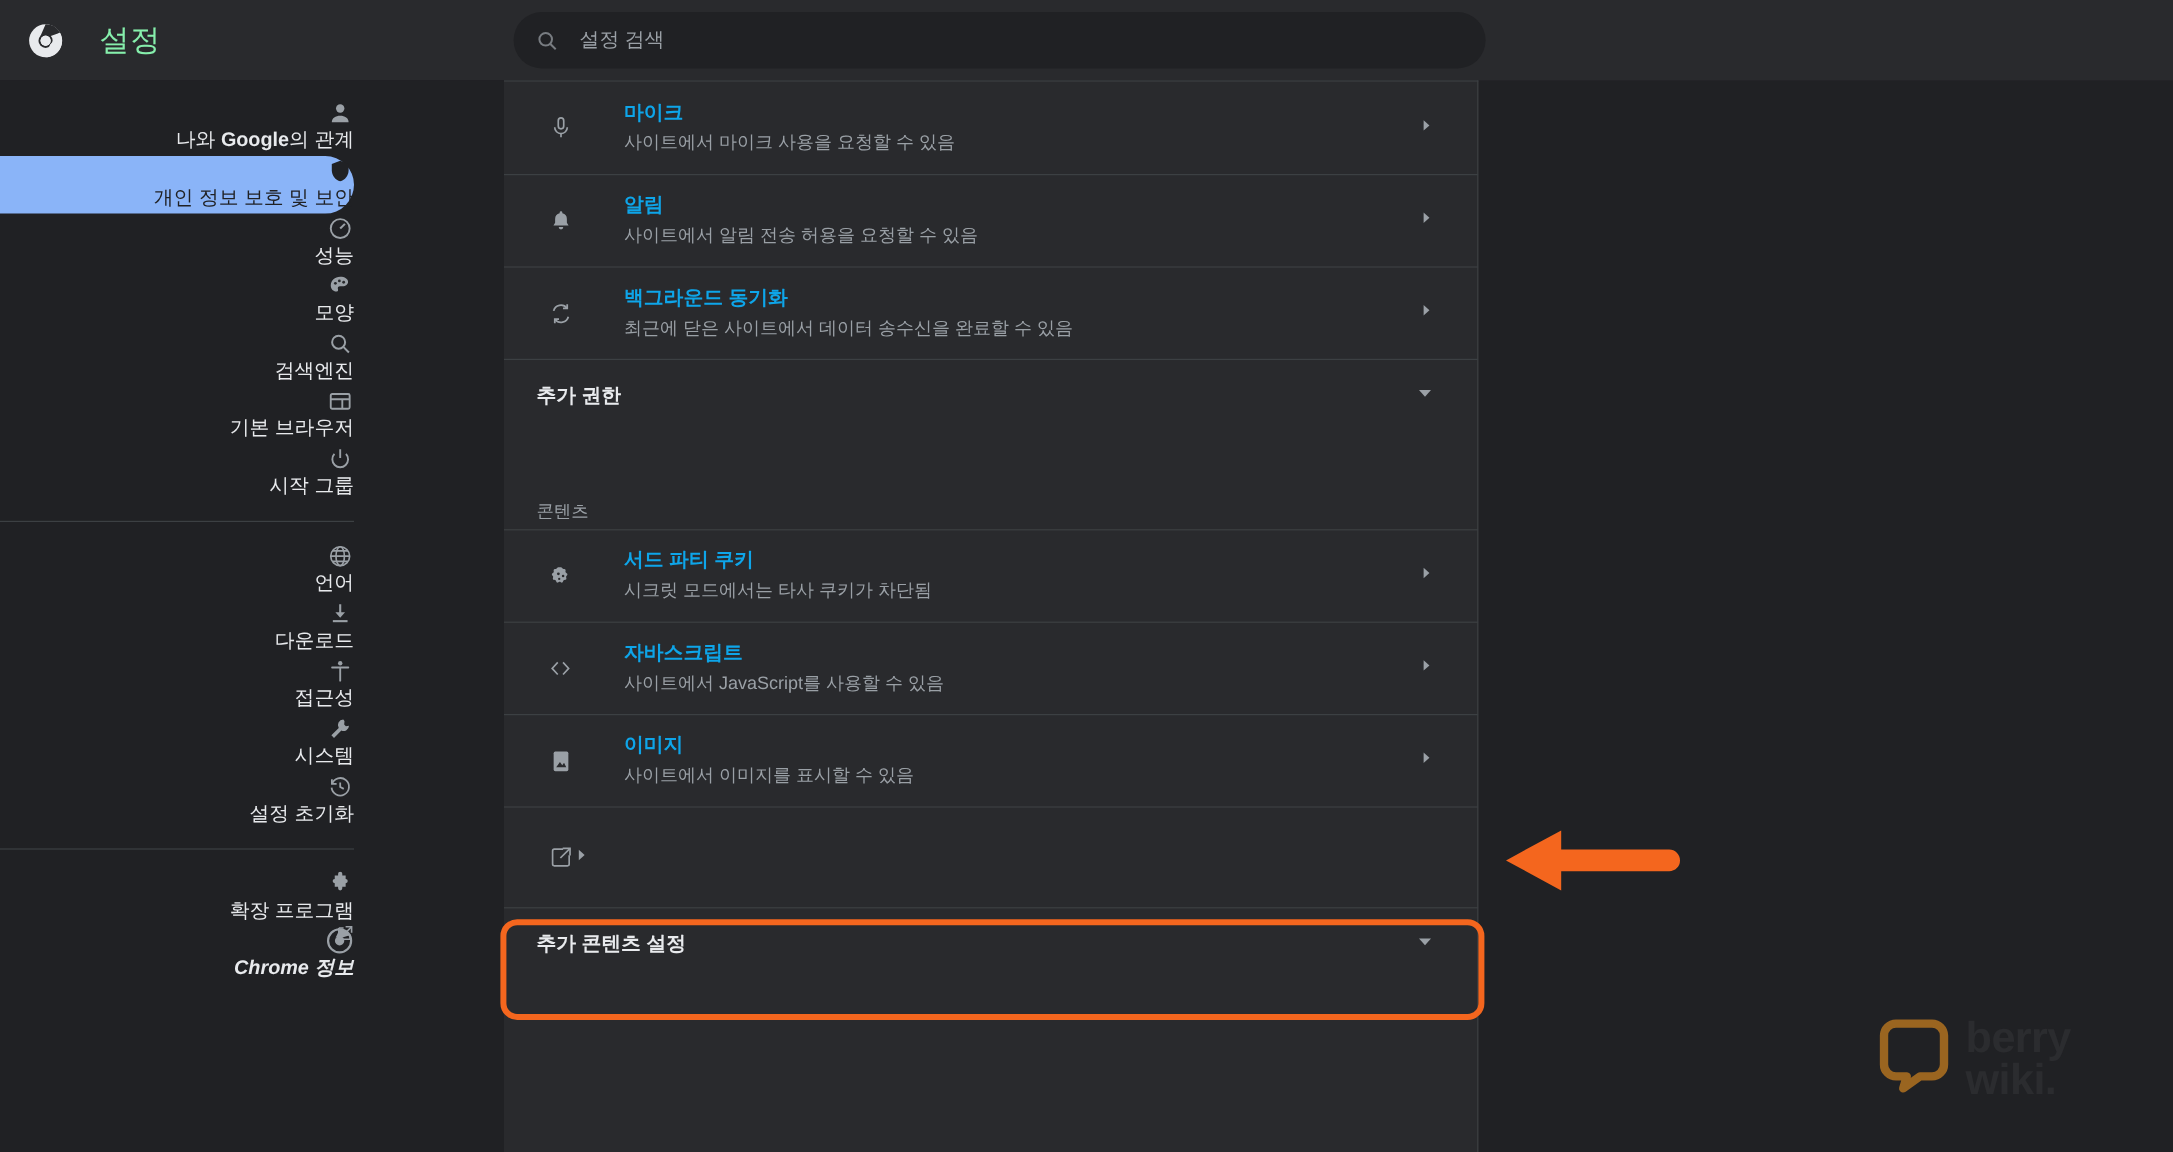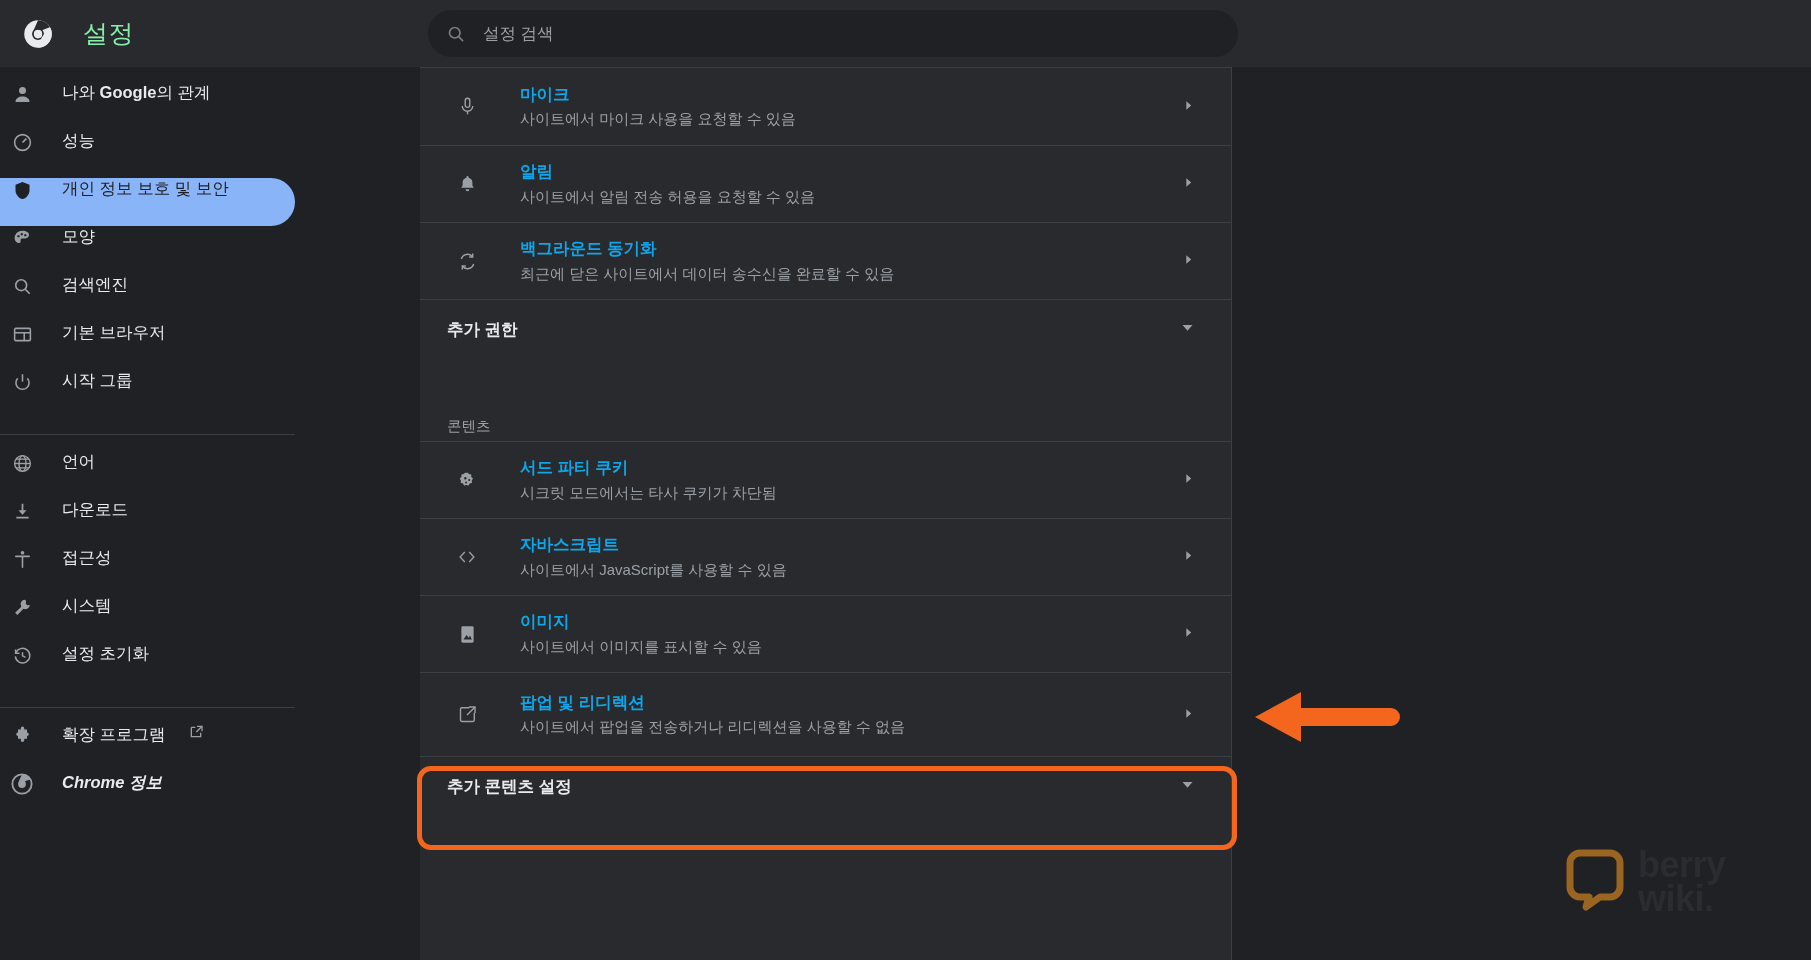--- a/index.html
+++ b/index.html
@@ -36,24 +36,25 @@
     width: 100%;
   }
   .search-input::placeholder { color: #9aa0a6; }
 
   
   .sidebar {
     position: absolute; left: 0; top: 67px; width: 420px; height: 893px;
     background: #202124; padding-top: 15px;
   }
   .nav-item {
-    display: flex; align-items: flex-start; height: 48px;
-    padding-left: 10px; margin-right: 125px;
+    display: flex; align-items: flex-end; height: 48px;
+    padding-left: 25px; margin-right: 125px;
     border-radius: 0 24px 24px 0; cursor: pointer;
     color: #e8eaed;
+    flex-direction: column;
   }
   .nav-item + .nav-item { margin-top: 0px; }
   .nav-icon {
     width: 24px; height: 24px; flex: 0 0 auto;
     display: flex; align-items: center; justify-content: center;
     color: #9aa0a6;
   }
   .nav-icon svg { display: block; }
   .nav-label {
     margin-left: 28px; font-size: 16.5px; white-space: nowrap; color: #e8eaed;
@@ -173,37 +174,37 @@
       <span class="nav-icon">
         <svg viewBox="0 0 24 24" width="21" height="21" fill="currentColor">
           <circle cx="12" cy="7.3" r="4"></circle>
             <path d="M4 20.5c0-4.2 3.6-6.3 8-6.3s8 2.1 8 6.3z"></path>
         </svg>
       </span>
       <span class="nav-label">나와 <b>Google</b>의 관계</span>
     </div>
 
 
+    <div class="nav-item selected">
+      <span class="nav-icon">
+        <svg viewBox="0 0 24 24" width="21" height="21" fill="currentColor">
+          <path d="M12 2.2 20 5.3v6c0 5.1-3.4 9.3-8 10.5-4.6-1.2-8-5.4-8-10.5v-6L12 2.2z"></path>
+        </svg>
+      </span>
+      <span class="nav-label">개인 정보 보호 및 보안</span>
+    </div>
+
     <div class="nav-item">
       <span class="nav-icon">
         <svg viewBox="0 0 24 24" width="21" height="21" fill="none" stroke="currentColor" stroke-width="1.8">
           <circle cx="12" cy="12" r="9"></circle>
             <line x1="12" y1="12" x2="16.5" y2="7.5" stroke-width="2"></line>
         </svg>
       </span>
       <span class="nav-label">성능</span>
-    </div>
-
-    <div class="nav-item selected">
-      <span class="nav-icon">
-        <svg viewBox="0 0 24 24" width="21" height="21" fill="currentColor">
-          <path d="M12 2.2 20 5.3v6c0 5.1-3.4 9.3-8 10.5-4.6-1.2-8-5.4-8-10.5v-6L12 2.2z"></path>
-        </svg>
-      </span>
-      <span class="nav-label">개인 정보 보호 및 보안</span>
     </div>
 
     <div class="nav-item">
       <span class="nav-icon">
         <svg viewBox="0 0 24 24" width="21" height="21" fill="currentColor">
           <path d="M12 3C6.9 3 3 6.6 3 11.3c0 3.6 2.6 5.7 5.1 5.7 1.2 0 1.9-.6 1.9-1.5 0-.6-.3-1-.3-1.6 0-1 .8-1.8 2-1.8h2.6c3 0 5.2-1.9 5.2-4.4C19.5 5 16.3 3 12 3z"></path>
           <circle cx="7.4" cy="9.3" r="1.35" fill="#292a2d"></circle>
           <circle cx="11.2" cy="7" r="1.35" fill="#292a2d"></circle>
           <circle cx="15.3" cy="8.2" r="1.35" fill="#292a2d"></circle>
         </svg>
@@ -457,24 +458,20 @@
     </div>
 
     <div class="row" style="height:84px">
       <span class="row-icon">
         <svg viewBox="0 0 24 24" width="21" height="21" fill="none" stroke="currentColor" stroke-width="1.6">
           <path d="M14 4.2H5.6A1.6 1.6 0 0 0 4 5.8v12.6A1.6 1.6 0 0 0 5.6 20h12.6a1.6 1.6 0 0 0 1.6-1.6V10"></path>
           <polyline points="13.6,3.4 20.6,3.4 20.6,10.2"></polyline>
           <line x1="20.4" y1="3.6" x2="11.4" y2="12.6"></line>
         </svg>
       </span>
-      <div class="row-text">
-        <div class="row-title">팝업 및 리디렉션</div>
-        <div class="row-sub">사이트에서 팝업을 전송하거나 리디렉션을 사용할 수 없음</div>
-      </div>
       <span class="row-chevron">
         <svg viewBox="0 0 24 24" width="13" height="13">
             <polygon points="8,4 17,12 8,20" fill="currentColor"></polygon>
           </svg>
       </span>
     </div>
 
     <div class="section-head">
       <span class="sh-label">추가 콘텐츠 설정</span>
       <span class="sh-chevron">

